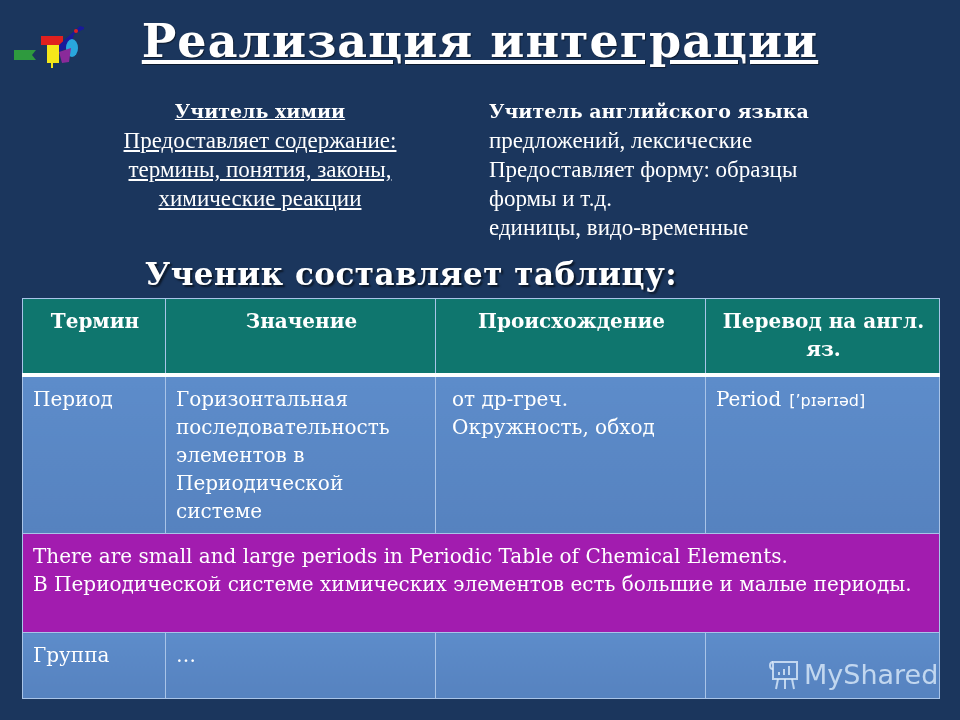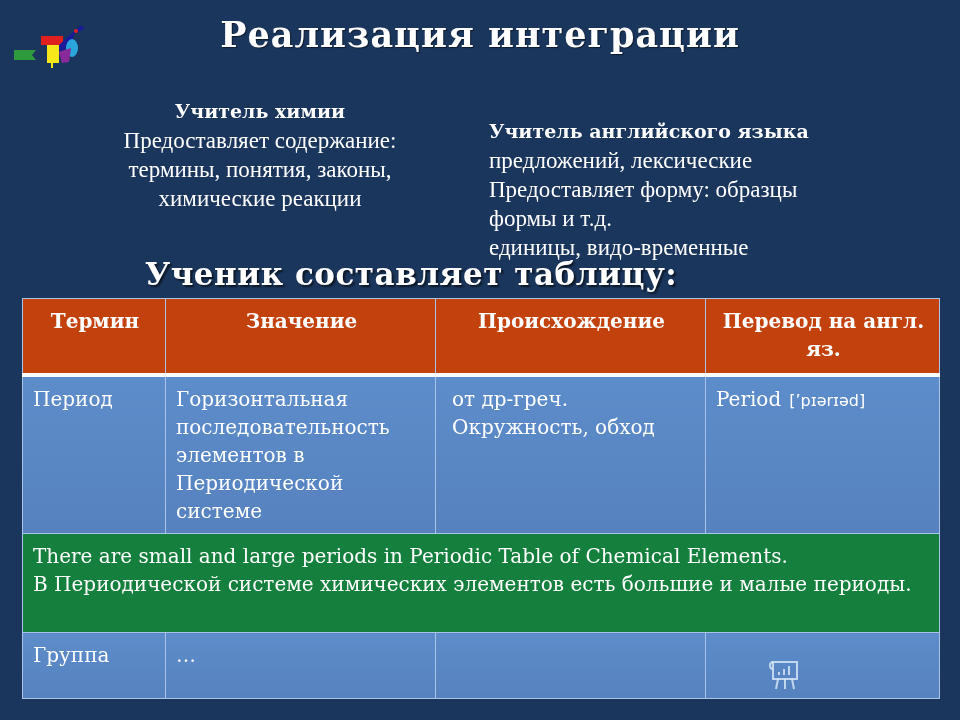--- a/index.html
+++ b/index.html
@@ -6,56 +6,57 @@
   body {
     width: 960px; height: 720px; overflow: hidden;
     background: #1b365d;
     position: relative;
     font-family: "DejaVu Serif", "Liberation Serif", serif;
     color: #ffffff;
   }
   .logo { position: absolute; left: 14px; top: 12px; width: 70px; height: 56px; }
   .title {
     position: absolute; left: 0; right: 0; top: 14px;
-    text-align: center; font-size: 35px; font-weight: bold;
+    text-align: center; font-size: 46px; font-weight: bold;
     letter-spacing: 1px; padding-left: 0;
     text-shadow: 1px 1px 1px rgba(0,0,0,0.5);
+    text-decoration: underline;
   }
   .col-block {
     position: absolute; top: 97px; font-size: 21px; line-height: 29px;
   }
-  .col-left { left: 40px; width: 440px; text-align: center; }
-  .col-right { left: 489px; width: 430px; text-align: left; margin-top: 20px; }
+  .col-left { left: 40px; width: 440px; text-align: center; text-decoration: underline; }
+  .col-right { left: 489px; width: 430px; text-align: left; }
   .col-block .heading { font-weight: bold; font-size: 19px; }
   .col-block .body { font-family: "Liberation Serif", "DejaVu Serif", serif; font-size: 23px; line-height: 29px; }
   .subtitle {
     position: absolute; left: 145px; top: 256px;
     font-size: 31px; font-weight: bold; letter-spacing: 0.5px;
     text-shadow: 2px 2px 2px rgba(0,0,0,0.6);
   }
   table.terms {
     position: absolute; left: 22px; top: 298px; width: 917px;
     border-collapse: collapse; table-layout: fixed;
     font-size: 20px;
   }
   table.terms td, table.terms th {
     border: 1.5px solid #a9c4e8;
     vertical-align: top;
     padding: 8px 10px;
   }
   table.terms th {
-    background: #c2410c; font-weight: bold; font-size: 20px;
+    background: #0f766e; font-weight: bold; font-size: 20px;
     text-align: center; height: 58px;
     border-bottom: 4px solid #ffffff; line-height: 28px; padding-left: 12px;
   }
   table.terms tr.row-light td {
     background: linear-gradient(180deg, #5d8cca 0%, #5682bf 100%);
   }
   table.terms tr.row-dark td {
-    background: #15803d;
+    background: #a21caf;
   }
   .cell-text { line-height: 28px; font-size: 20px; }
   .ipa { font-family: "DejaVu Sans", sans-serif; font-size: 16px; margin-left: 8px; }
   .watermark {
     position: absolute; left: 768px; top: 657px;
     display: flex; align-items: center; gap: 4px;
     color: rgba(220,235,250,0.8); font-family: "DejaVu Sans", sans-serif; font-size: 27px;
   }
 </style>
 </head>
@@ -148,13 +149,14 @@
   <svg width="32" height="34" viewBox="0 0 32 34" fill="none" stroke="rgba(220,235,250,0.8)" stroke-width="2">
     <rect x="5" y="5" width="24" height="17"></rect>
     <path d="M5 5 C1 5 1 12 5 12"></path>
     <line x1="11" y1="18" x2="11" y2="15"></line>
     <line x1="16" y1="18" x2="16" y2="12"></line>
     <line x1="21" y1="18" x2="21" y2="9"></line>
     <line x1="10" y1="22" x2="8" y2="32"></line>
     <line x1="17" y1="22" x2="17" y2="32"></line>
     <line x1="24" y1="22" x2="26" y2="32"></line>
   </svg>
+  <span>MyShared</span>
 </div>
 
 </body></html>

